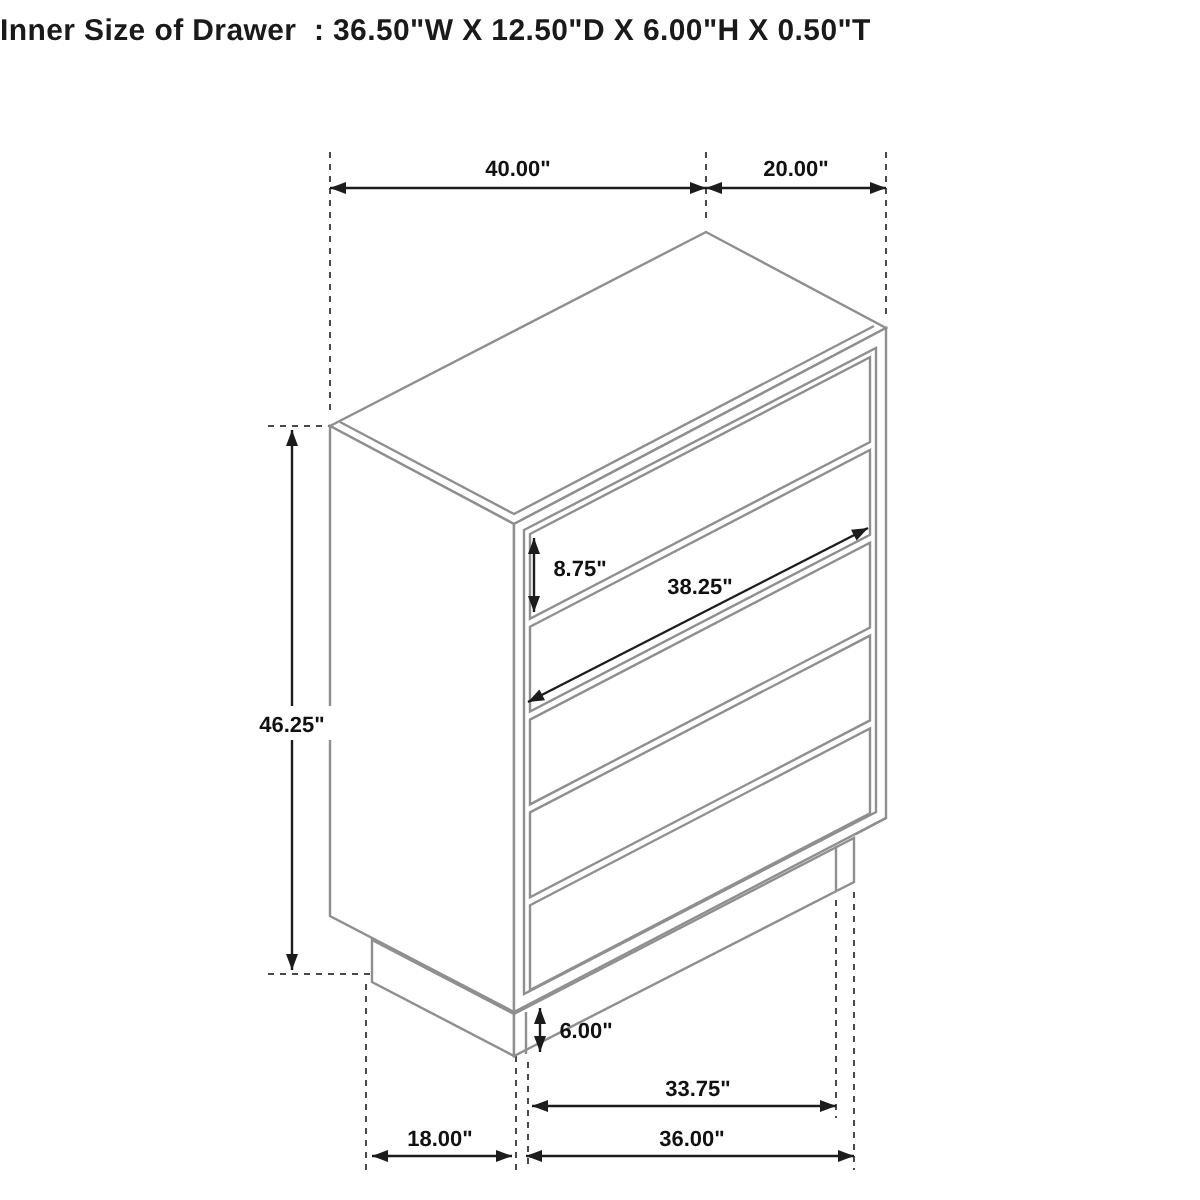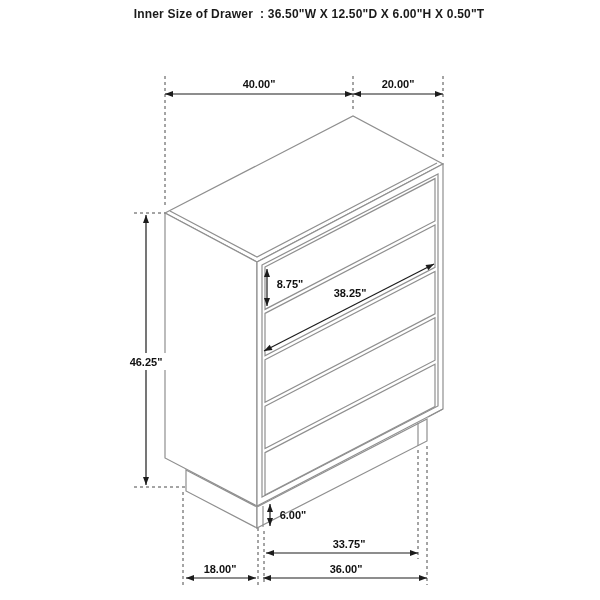--- a/index.html
+++ b/index.html
@@ -7,27 +7,26 @@
     width:600px;height:600px;
     background:#ffffff;
     position:relative;
     font-family:"Liberation Sans", sans-serif;
     overflow:hidden;
   }
   .stage{position:absolute;inset:0;width:600px;height:600px;}
   .title{
     position:absolute;
     top:7px;left:0;right:0;
-    text-align:center;
-    font-size:12px;
+    text-align:left;
+    font-size:15px;
     font-weight:700;
     color:#1a1a1a;
     letter-spacing:.2px;
     white-space:pre;
-    margin-left:18px;
   }
   svg{position:absolute;top:0;left:0;}
   .furn{stroke:#8f8f8f;stroke-width:1.2;fill:#ffffff;}
   .furnline{stroke:#8f8f8f;stroke-width:1.2;fill:none;}
   .dim{stroke:#1c1c1c;stroke-width:1.2;fill:none;}
   .head{fill:#1c1c1c;stroke:none;}
   .ext{stroke:#4a4a4a;stroke-width:1;fill:none;stroke-dasharray:3,3;}
   .lbl{
     font-family:"Liberation Sans", sans-serif;
     font-size:11px;font-weight:700;fill:#111111;

